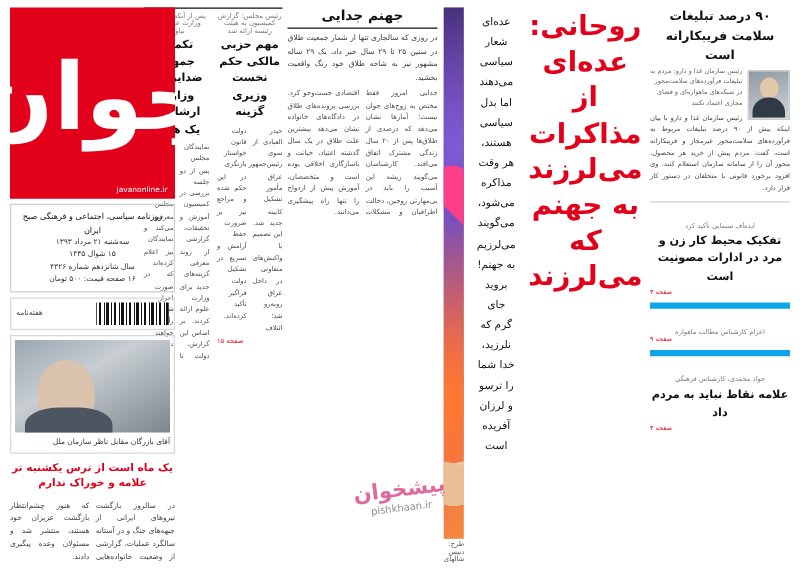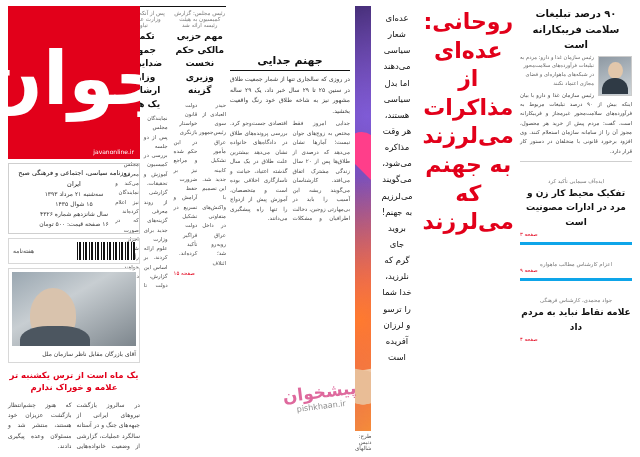--- a/index.html
+++ b/index.html
@@ -134,21 +134,21 @@
   }
   .hero-wrap{
     display:flex;
     flex-direction:row-reverse;
     gap:5px;
     flex:1 1 auto;
     min-height:0;
   }
   .hero-side{
     width:120px;flex:0 0 120px;
-    display:flex;flex-direction:column;gap:3px;margin-top:48px;
+    display:flex;flex-direction:column;gap:3px;
   }
   .hero-side-title{
     font-size:11px;font-weight:bold;color:#111;text-align:center;
     border-bottom:1px solid #111;padding-bottom:3px;
   }
   .hero-side-body{
     font-size:6px;color:#3a3a3a;line-height:1.75;text-align:justify;
   }
   .hero-side-body2{
     font-size:5.6px;color:#4a4a4a;line-height:1.7;text-align:justify;
@@ -212,21 +212,21 @@
     position:relative;overflow:hidden;border:1px solid #ccc;
   }
   .lead-portrait:before{
     content:"";position:absolute;left:9px;top:5px;width:15px;height:17px;border-radius:50%;background:#e2c7ab;
   }
   .lead-portrait:after{
     content:"";position:absolute;left:3px;top:21px;width:26px;height:16px;border-radius:12px 12px 0 0;background:#2f3a45;
   }
   .lead-meta{font-size:5.2px;color:#666;line-height:1.7;text-align:right;}
   .lead-body{font-size:5.4px;color:#444;line-height:1.72;text-align:justify;padding-top:3px;}
-  .news-item{border-bottom:3px solid #0ea5e9;padding-bottom:5px;}
+  .news-item{border-bottom:5px solid #0ea5e9;padding-bottom:5px;}
   .news-kicker{font-size:5.4px;color:#777;text-align:center;}
   .news-title{font-size:9px;font-weight:bold;color:#111;line-height:1.6;text-align:center;padding:2px 0;}
   .news-more{font-size:5.2px;color:#e2001a;text-align:left;}
   .watermark{
     position:absolute;left:50%;top:382px;transform:translateX(-50%) rotate(-7deg);
     color:#d94f8c;font-size:17px;font-weight:bold;opacity:.85;pointer-events:none;
   }
   .watermark small{display:block;font-size:8px;color:#7a7a7a;text-align:center;transform:rotate(0deg);font-weight:normal;}
 </style>
 </head>

